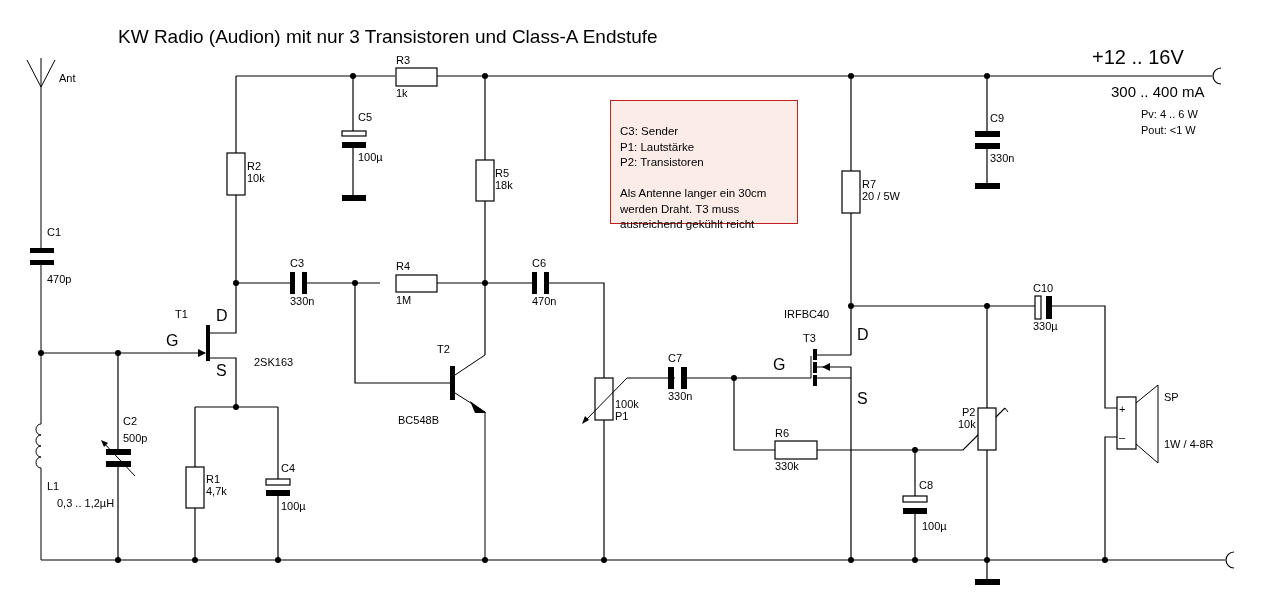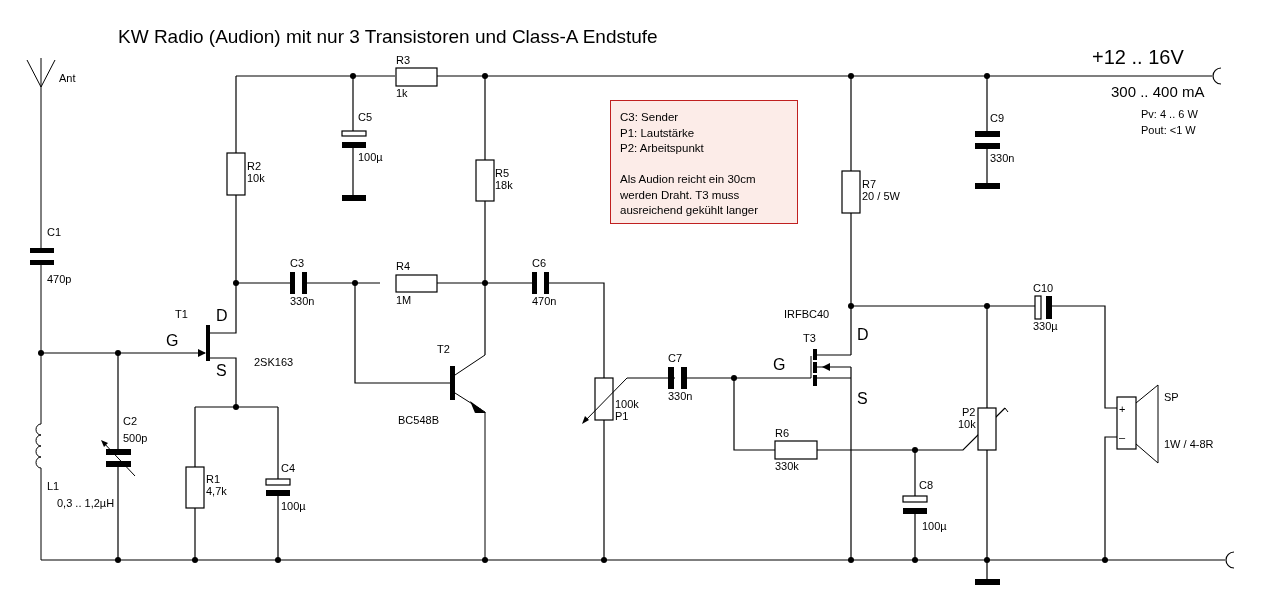--- a/index.html
+++ b/index.html
@@ -9,21 +9,21 @@
   .thin { stroke:#000; stroke-width:1; fill:none; }
   .plate { fill:#000; }
   .res { fill:#fff; stroke:#000; stroke-width:1.2; }
   .dot { fill:#000; }
   text { font-family:"Liberation Sans", sans-serif; fill:#000; }
   .lbl { font-size:11px; }
   .pin { font-size:16px; }
   .title { font-size:19px; }
   .supply { font-size:20px; }
   .curr { font-size:15px; }
-  .note-box { position:absolute; left:610px; top:100px; width:188px; height:124px; background:#fcece8; border:1px solid #c02020; box-sizing:border-box; padding:9px 9px; font-size:11.5px; line-height:15.5px; color:#000; }
+  .note-box { position:absolute; left:610px; top:100px; width:188px; height:124px; background:#fcece8; border:1px solid #c02020; box-sizing:border-box; padding:23px 9px; font-size:11.5px; line-height:15.5px; color:#000; }
   .note-box div { white-space:nowrap; }
 </style>
 </head>
 <body>
 
 <svg width="1270" height="608" viewBox="0 0 1270 608">
 
   <text class="title" x="118" y="43">KW Radio (Audion) mit nur 3 Transistoren und Class-A Endstufe</text>
 
   <g>
@@ -280,18 +280,18 @@
     <circle class="dot" cx="851" cy="560" r="3"></circle>
     <circle class="dot" cx="915" cy="560" r="3"></circle>
     <circle class="dot" cx="987" cy="560" r="3"></circle>
     <circle class="dot" cx="1105" cy="560" r="3"></circle>
   </g>
 </svg>
 
 <div class="note-box" style="border-color: rgb(192, 32, 32); background: rgb(252, 236, 232);">
   <div>C3: Sender</div>
   <div>P1: Lautstärke</div>
-  <div>P2: Arbeitspunkt</div>
+  <div>P2: Transistoren</div>
   <div>&nbsp;</div>
-  <div>Als Audion reicht ein 30cm</div>
+  <div>Als Antenne langer ein 30cm</div>
   <div>werden Draht. T3 muss</div>
-  <div>ausreichend gekühlt langer</div>
+  <div>ausreichend gekühlt reicht</div>
 </div>
 
 </body></html>

